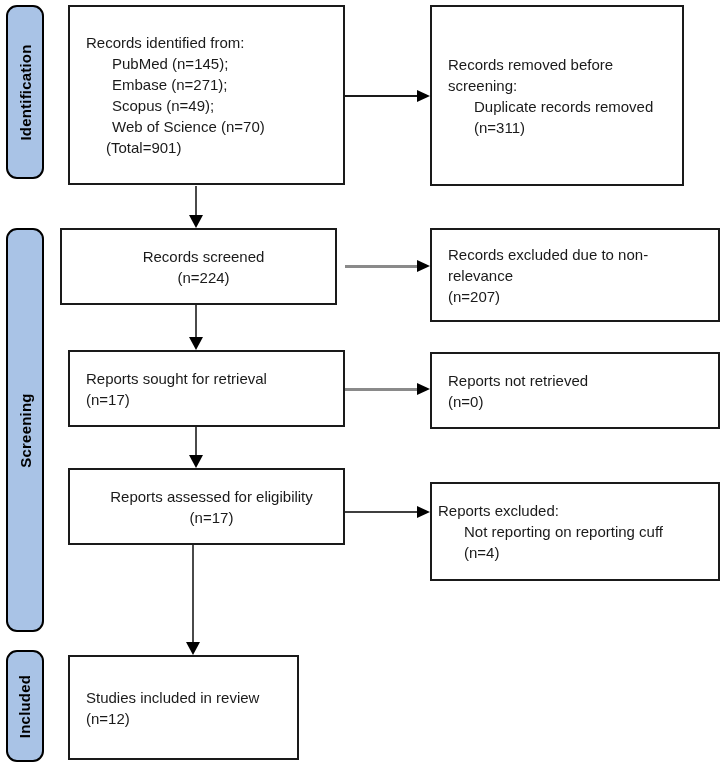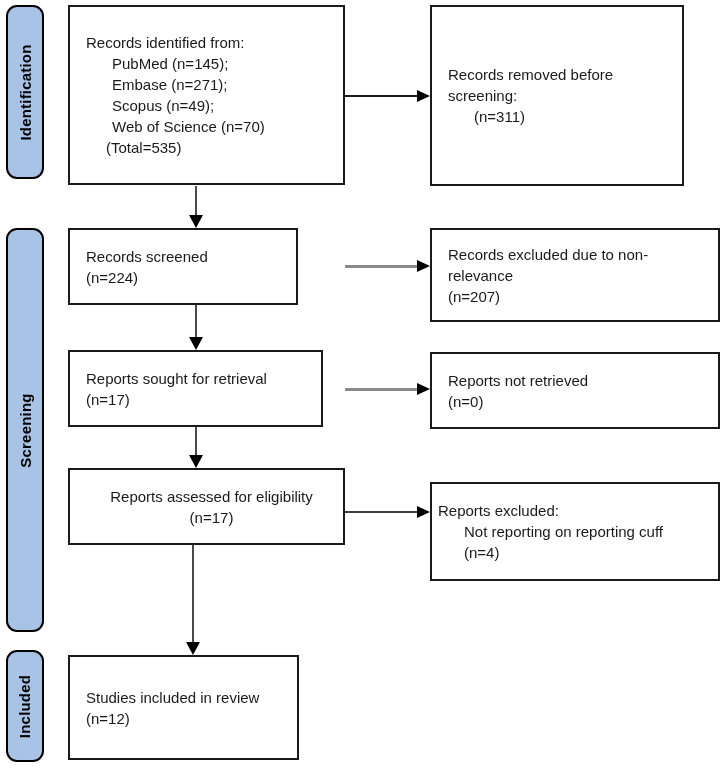--- a/index.html
+++ b/index.html
@@ -41,22 +41,22 @@
     box-sizing:border-box;
     display:flex;flex-direction:column;justify-content:center;
     padding-left:16px;padding-right:6px;
     font-size:15px;line-height:21px;
   }
   .line{white-space:nowrap;}
   .ind{padding-left:26px;}
   .ind-sm{padding-left:20px;}
 
   .box-identified{left:68px;top:5px;width:277px;height:180px;}
-  .box-screened{left:68px;top:228px;width:230px;height:77px;}
-  .box-sought{left:68px;top:350px;width:255px;height:77px;}
+  .box-screened{left:60px;top:228px;width:277px;height:77px;text-align:center;}
+  .box-sought{left:68px;top:350px;width:277px;height:77px;}
   .box-assessed{left:68px;top:468px;width:277px;height:77px;align-items:center;}
   .box-included{left:68px;top:655px;width:231px;height:105px;}
 
   .box-removed{left:430px;top:5px;width:254px;height:181px;}
   .box-excluded-nonrel{left:430px;top:228px;width:290px;height:94px;}
   .box-notretrieved{left:430px;top:352px;width:290px;height:77px;}
   .box-excluded-reports{left:430px;top:482px;width:290px;height:99px;padding-left:6px;}
 
   
   .hline{position:absolute;height:2px;background:#1a1a1a;}
@@ -90,21 +90,21 @@
   <div class="stage stage-included">
     <span class="stage-text">Included</span>
   </div>
 
   <div class="box box-identified">
     <div class="line">Records identified from:</div>
     <div class="line ind">PubMed (n=145);</div>
     <div class="line ind">Embase (n=271);</div>
     <div class="line ind">Scopus (n=49);</div>
     <div class="line ind">Web of Science (n=70)</div>
-    <div class="line ind-sm">(Total=535)</div>
+    <div class="line ind-sm">(Total=901)</div>
   </div>
 
   <div class="box box-screened">
     <div class="line">Records screened</div>
     <div class="line">(n=224)</div>
   </div>
 
   <div class="box box-sought">
     <div class="line">Reports sought for retrieval</div>
     <div class="line">(n=17)</div>
@@ -116,20 +116,21 @@
   </div>
 
   <div class="box box-included">
     <div class="line">Studies included in review</div>
     <div class="line">(n=12)</div>
   </div>
 
   <div class="box box-removed">
     <div class="line">Records removed before</div>
     <div class="line">screening:</div>
+    <div class="line ind">Duplicate records removed</div>
     <div class="line ind">(n=311)</div>
   </div>
 
   <div class="box box-excluded-nonrel">
     <div class="line">Records excluded due to non-</div>
     <div class="line">relevance</div>
     <div class="line">(n=207)</div>
   </div>
 
   <div class="box box-notretrieved">

